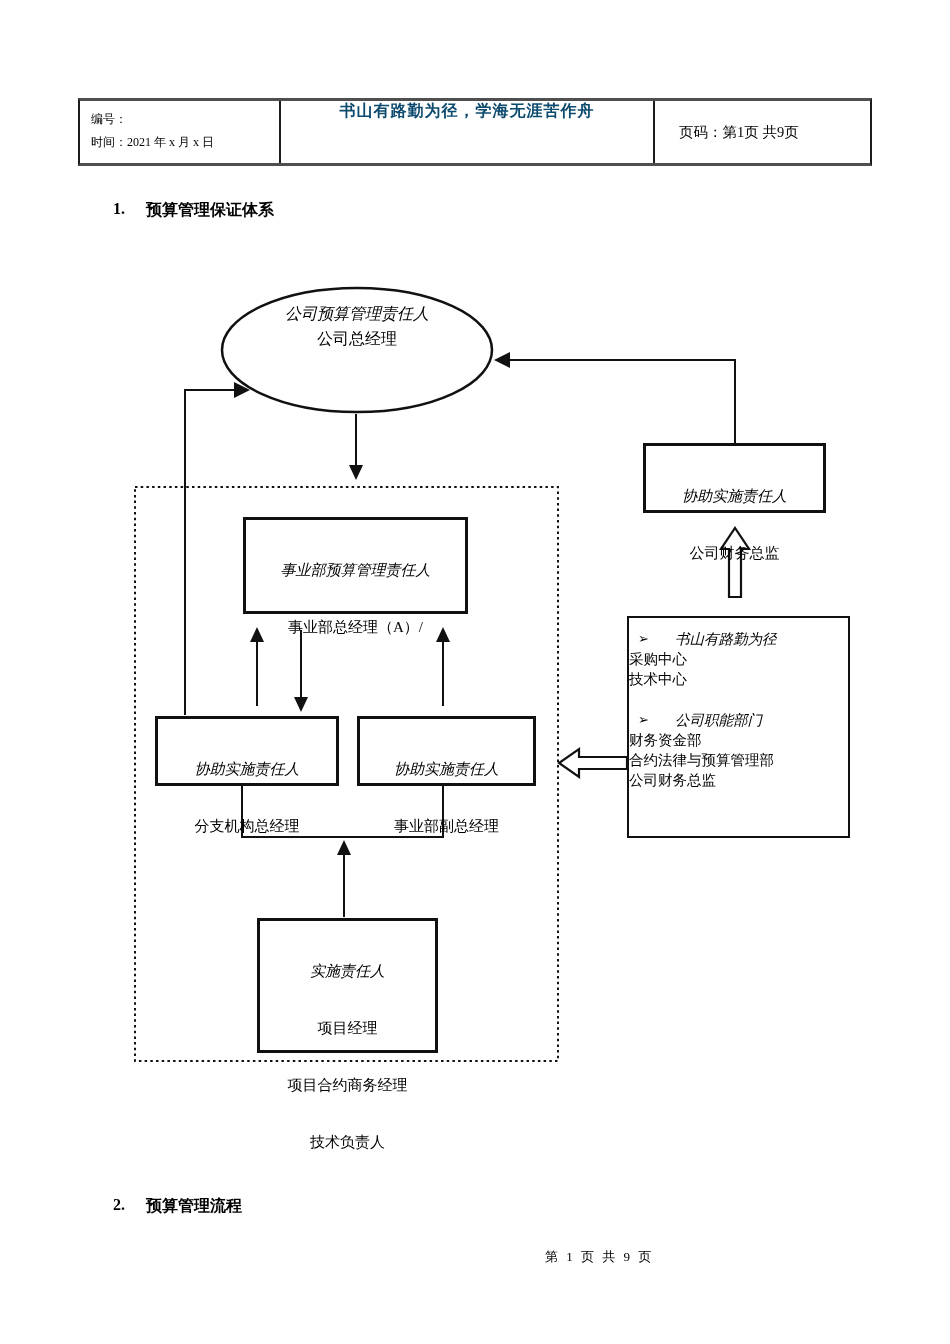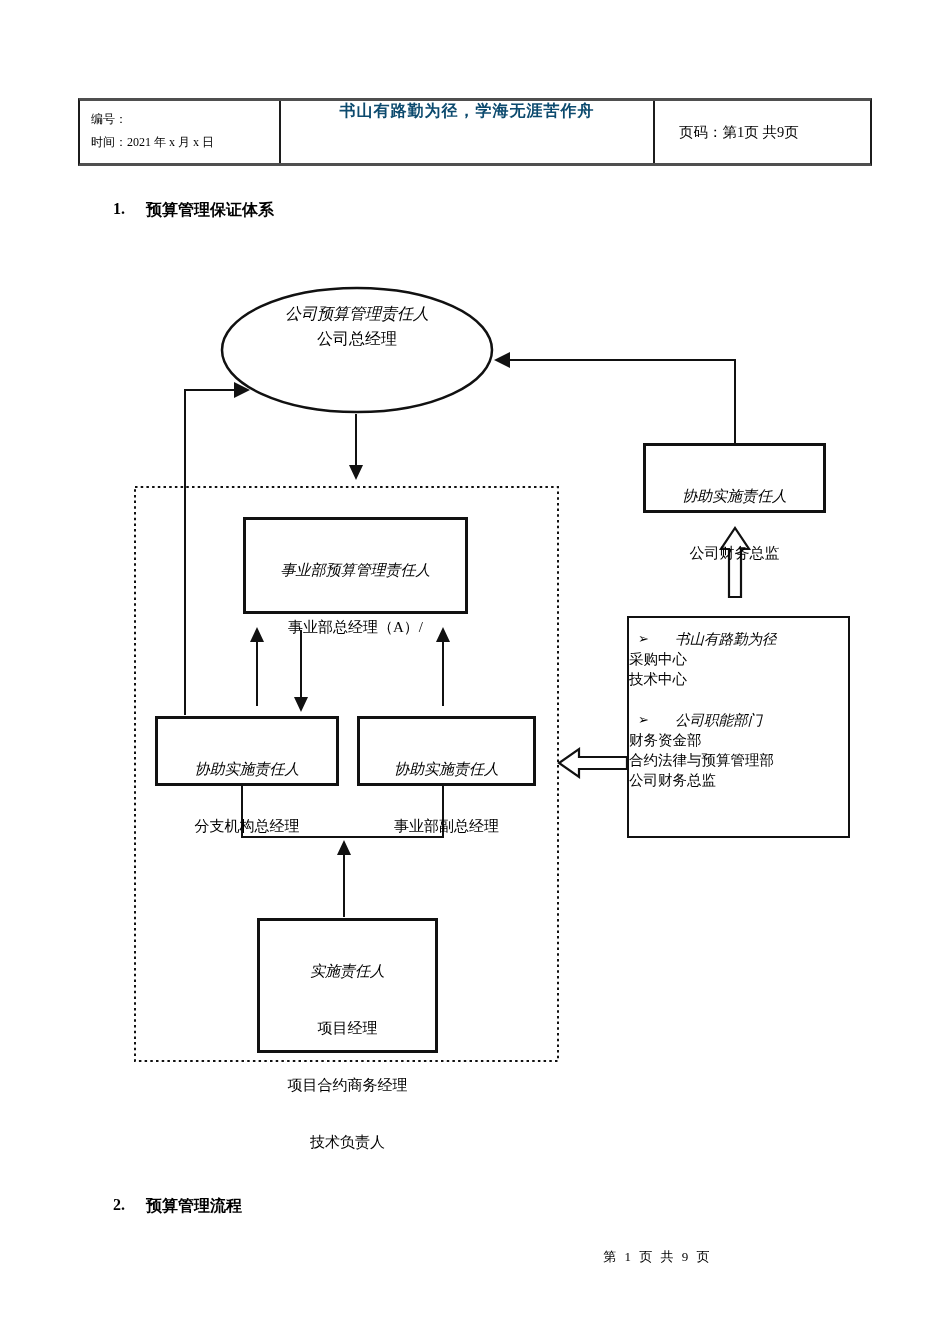--- a/index.html
+++ b/index.html
@@ -42,21 +42,21 @@
   .impl-box{left:257px;top:918px;width:181px;height:135px;padding-top:6px;}
   .finance-box{left:643px;top:443px;width:183px;height:70px;padding-top:6px;}
   .resource-box{left:627px;top:616px;width:223px;height:222px;border-width:2px;
                 padding-top:11px;font-size:14.5px;text-align:left;}
   .rg-title{display:flex;padding-left:9px;line-height:20px;}
   .rg-bullet{width:37px;font-size:13px;font-family:"DejaVu Sans","Liberation Sans",sans-serif;}
   .rg-item{text-align:left;line-height:20px;}
   .rg2{margin-top:21px;}
   
   .footer{
-    position:absolute;left:545px;top:1248px;width:225px;text-align:center;
+    position:absolute;left:545px;top:1248px;width:225px;
     font-size:13px;letter-spacing:2.5px;
   }
 </style>
 </head>
 <body>
 
 <div class="page">
 
   <div class="header-table">
     <div class="hcell hcell1">

